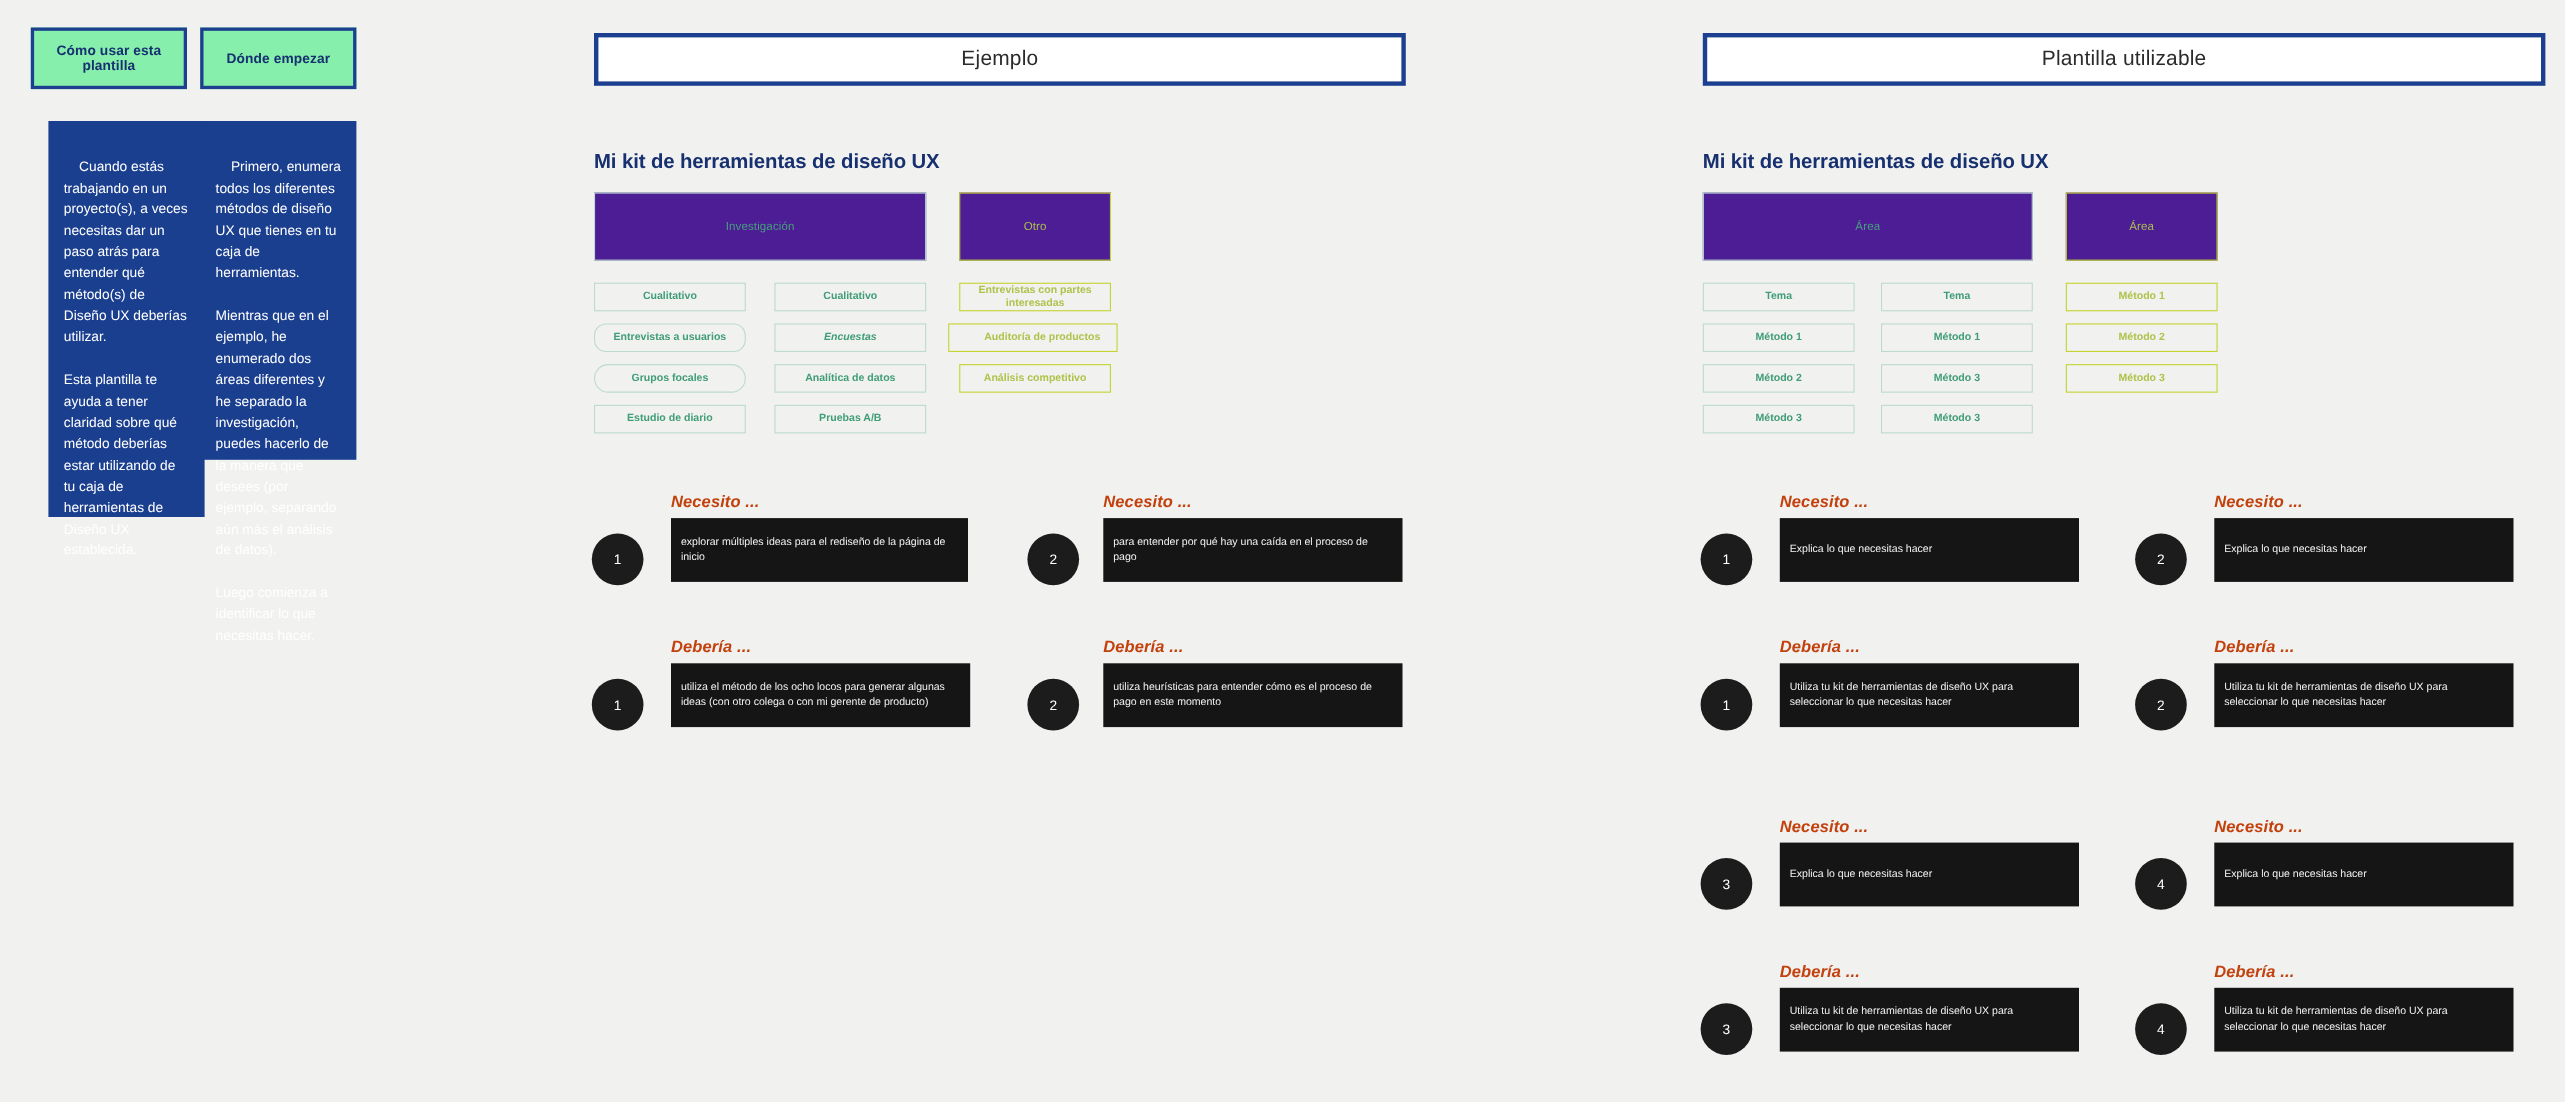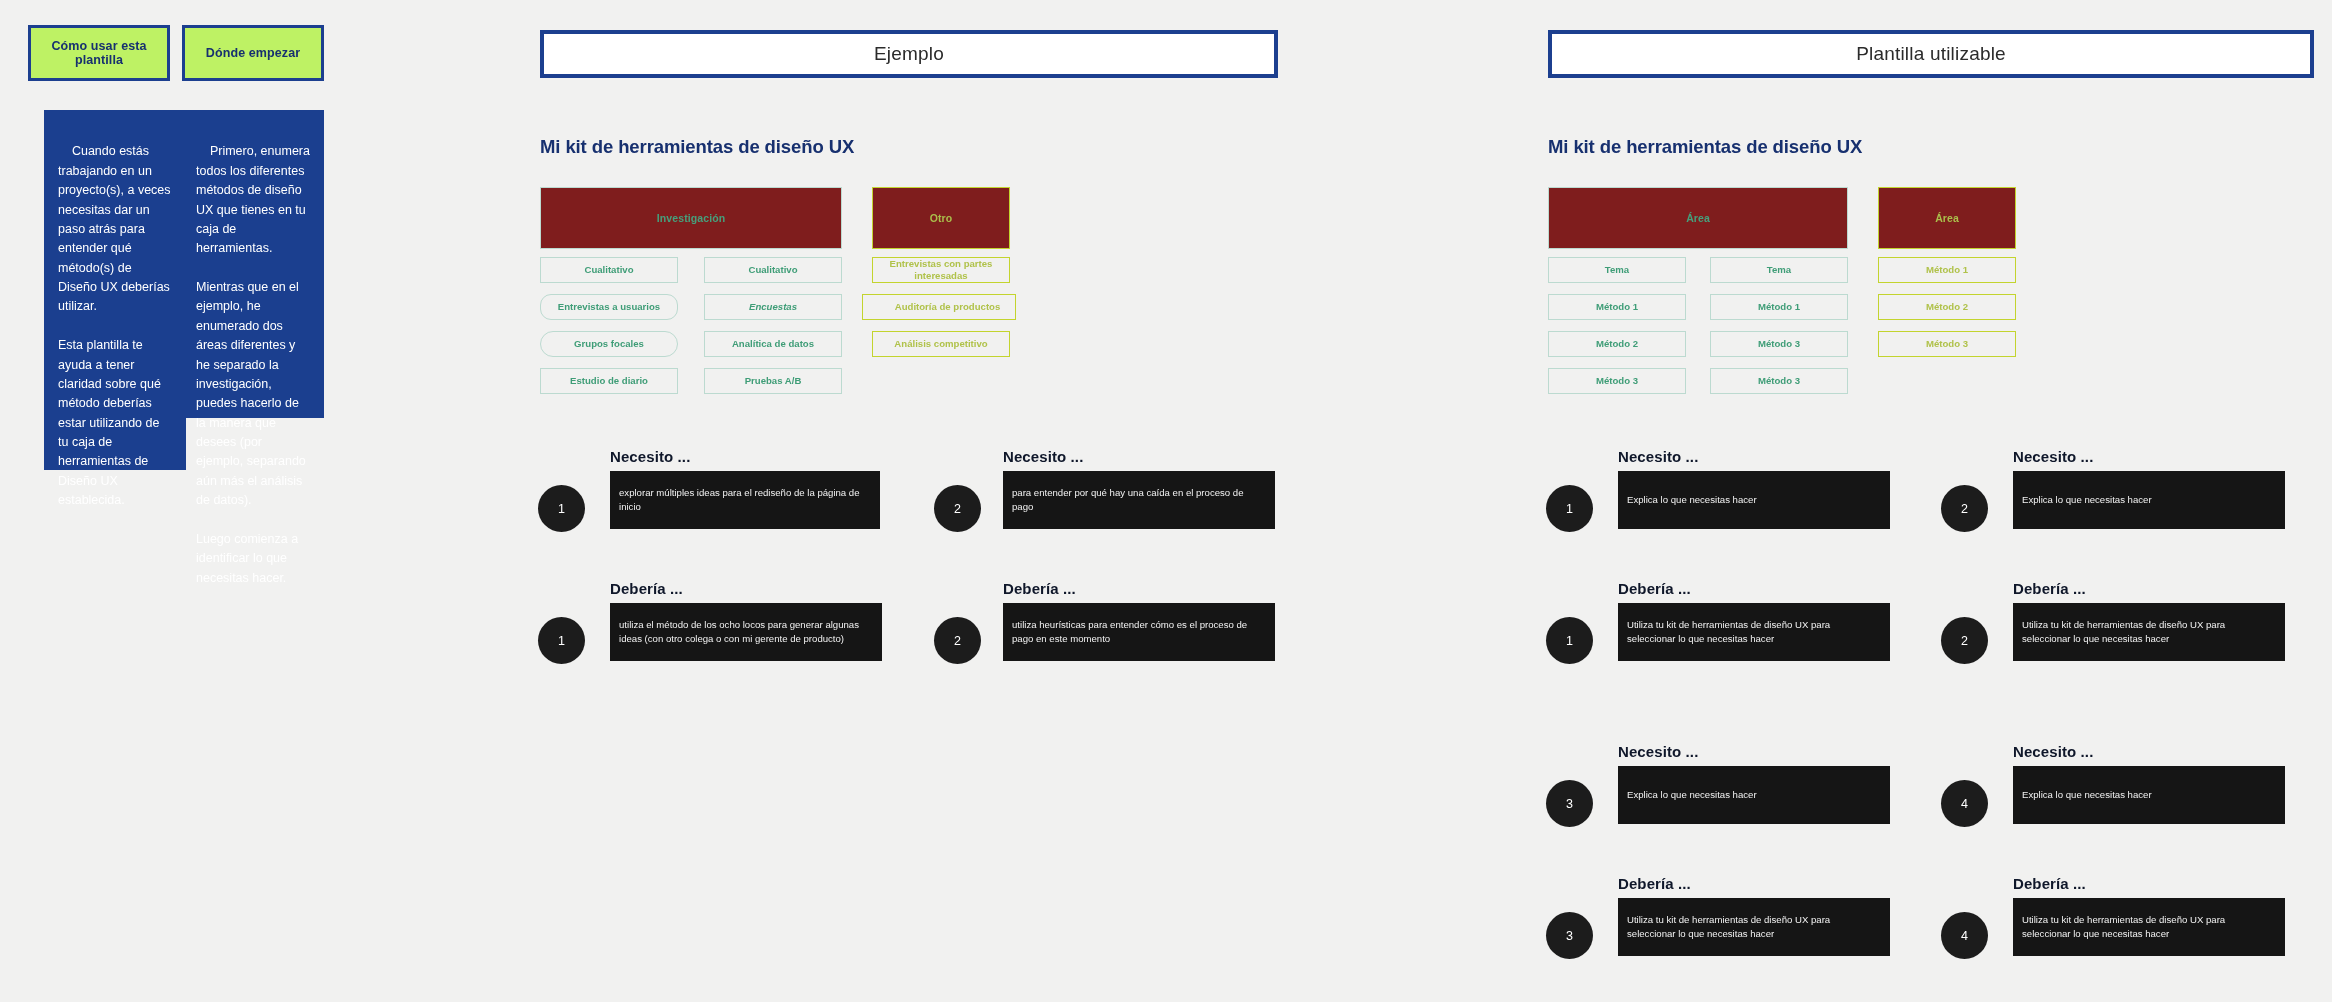--- a/index.html
+++ b/index.html
@@ -20,21 +20,21 @@
   .canvas {
     position: absolute;
     inset: 0;
   }
 
   
   .abs { position: absolute; box-sizing: border-box; }
 
   
   .side-head {
-    background: #bef264;
+    background: #86efac;
     border: 3px solid #1c3f8f;
     display: flex;
     align-items: center;
     justify-content: center;
     text-align: center;
     font-size: 12.5px;
     font-weight: bold;
     letter-spacing: .1px;
     color: #17306f;
     padding: 4px 6px;
@@ -66,30 +66,29 @@
     font-size: 18.5px;
     font-weight: bold;
     color: #17306f;
     letter-spacing: -.1px;
     white-space: nowrap;
   }
 
   
   .area-box {
     border: 1.4px solid #bcdad0;
-    background: #7f1d1d;
+    background: #4c1d95;
     display: flex;
     align-items: center;
     justify-content: center;
     font-size: 10.5px;
-    font-weight: bold;
+    font-weight: normal;
     color: #46a07c;
     letter-spacing: .1px;
     text-align: center;
-    margin-top: 12px;
   }
   .area-box.alt {
     border-color: #c3d42e;
     color: #aabe4b;
   }
   .chip {
     border: 1.4px solid #bcdad0;
     background: #f1f1f0;
     display: flex;
     align-items: center;
@@ -102,22 +101,23 @@
     padding: 2px 4px;
   }
   .chip.alt {
     border-color: #c3d42e;
     color: #b0c24a;
   }
 
   
   .card-label {
     font-size: 15px;
+    font-style: italic;
     font-weight: bold;
-    color: #0f172a;
+    color: #c2410c;
     letter-spacing: .1px;
     white-space: nowrap;
   }
   .bullet {
     border-radius: 50%;
     background: #1c1c1c;
     color: #ffffff;
     display: flex;
     align-items: center;
     justify-content: center;

